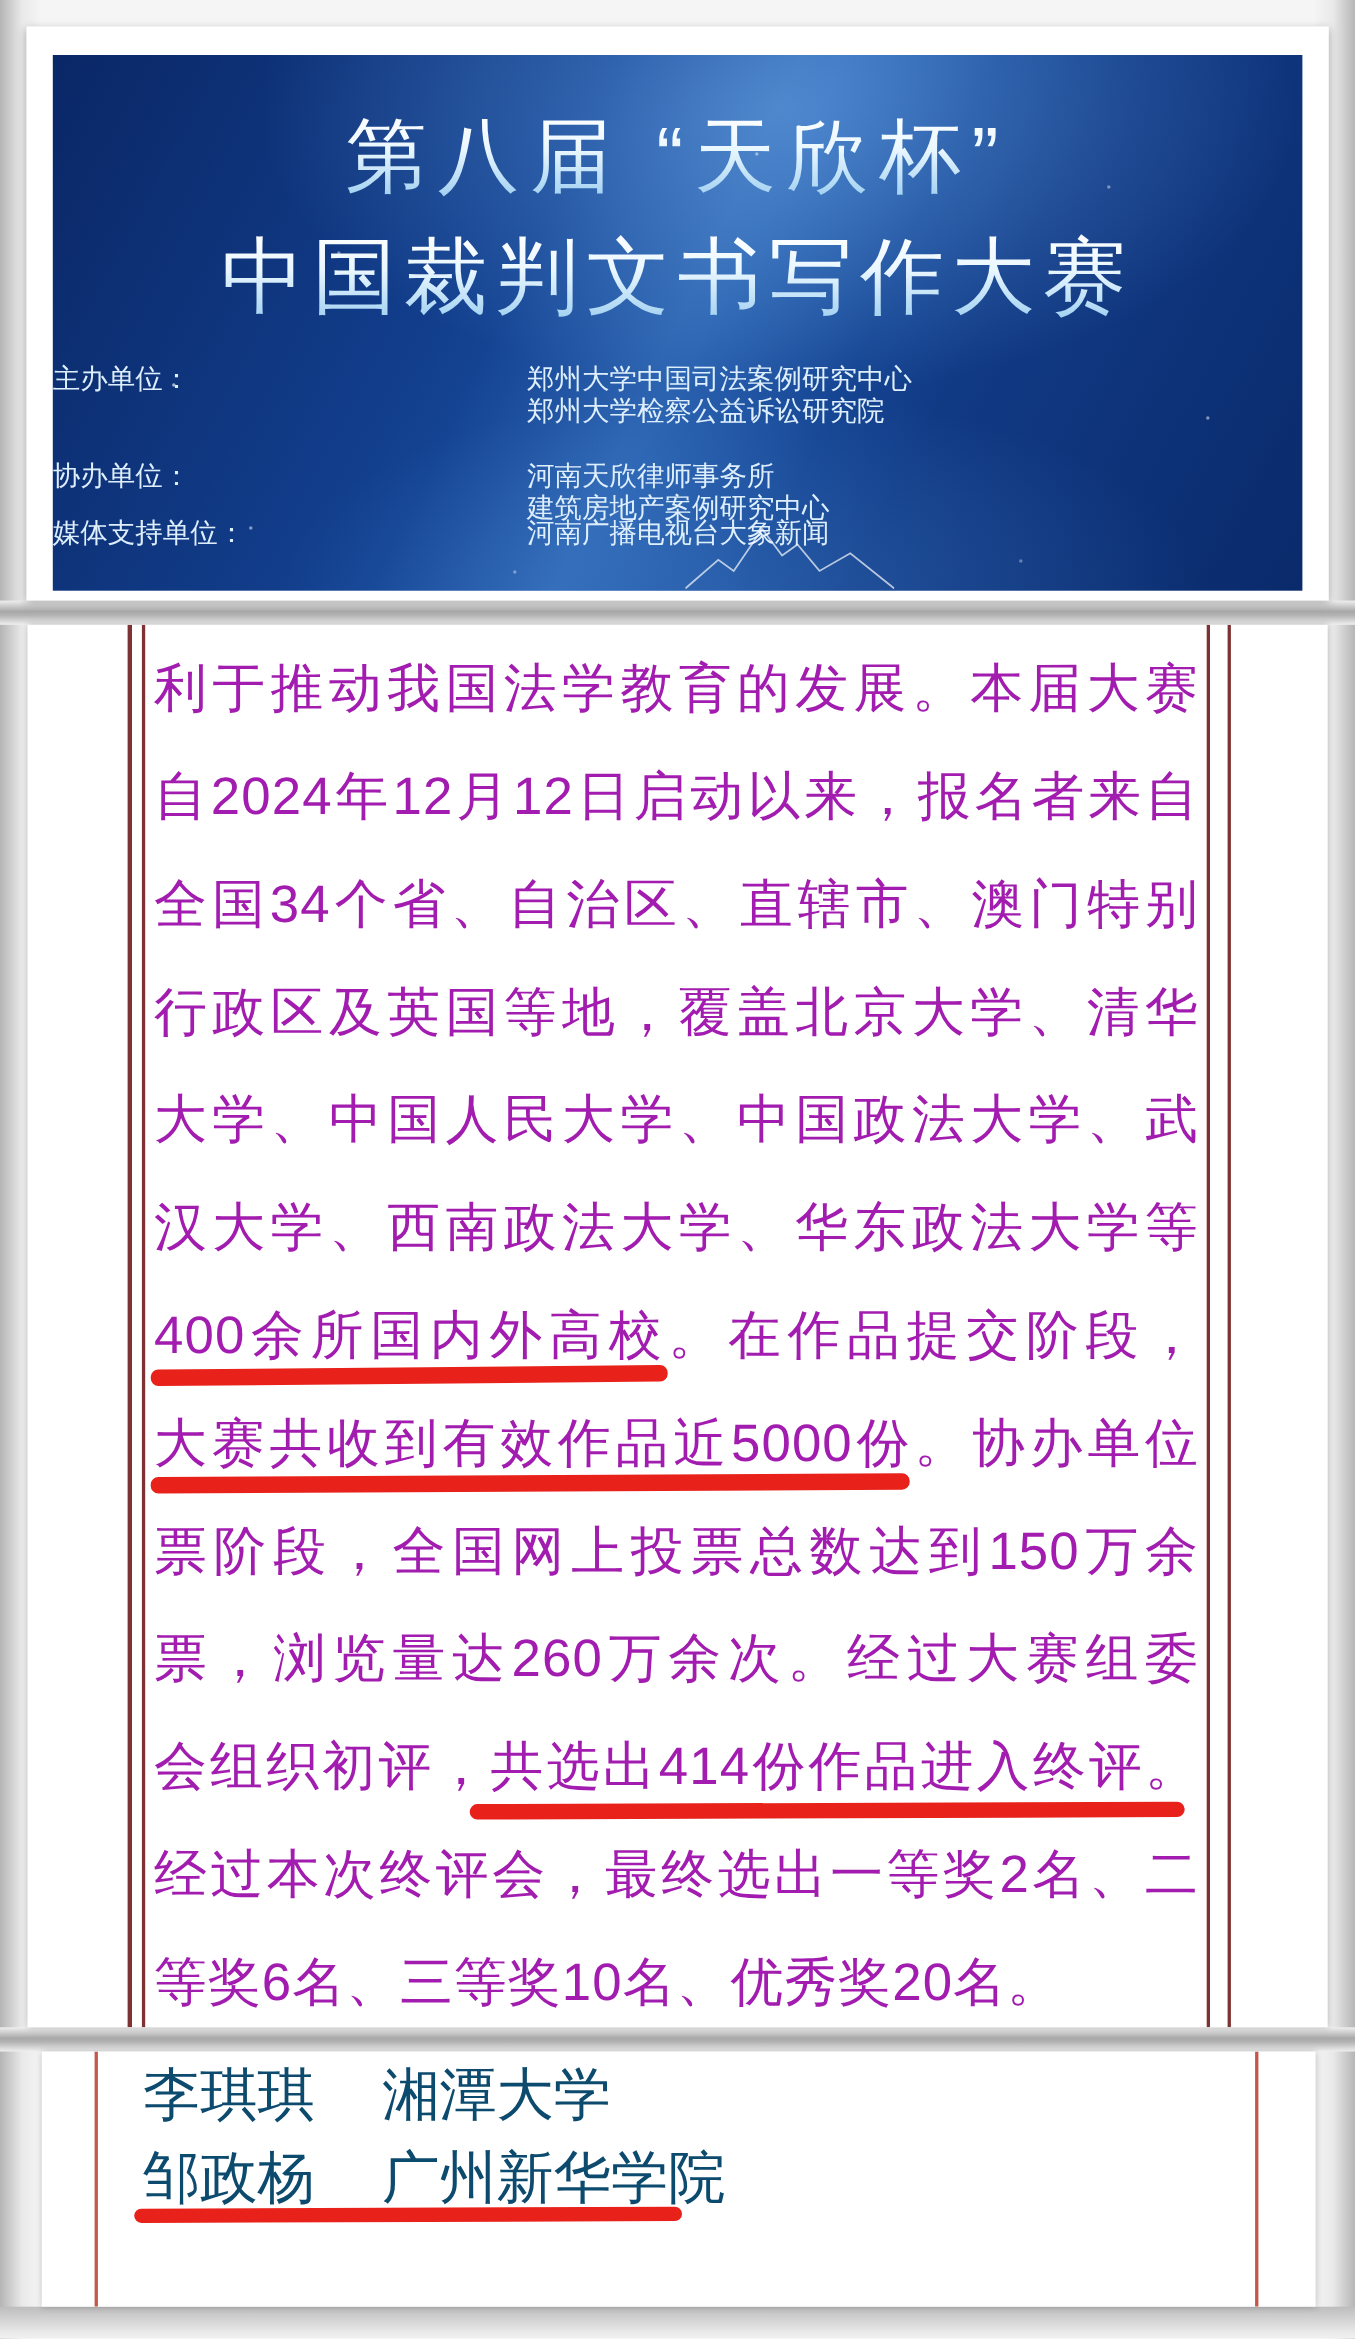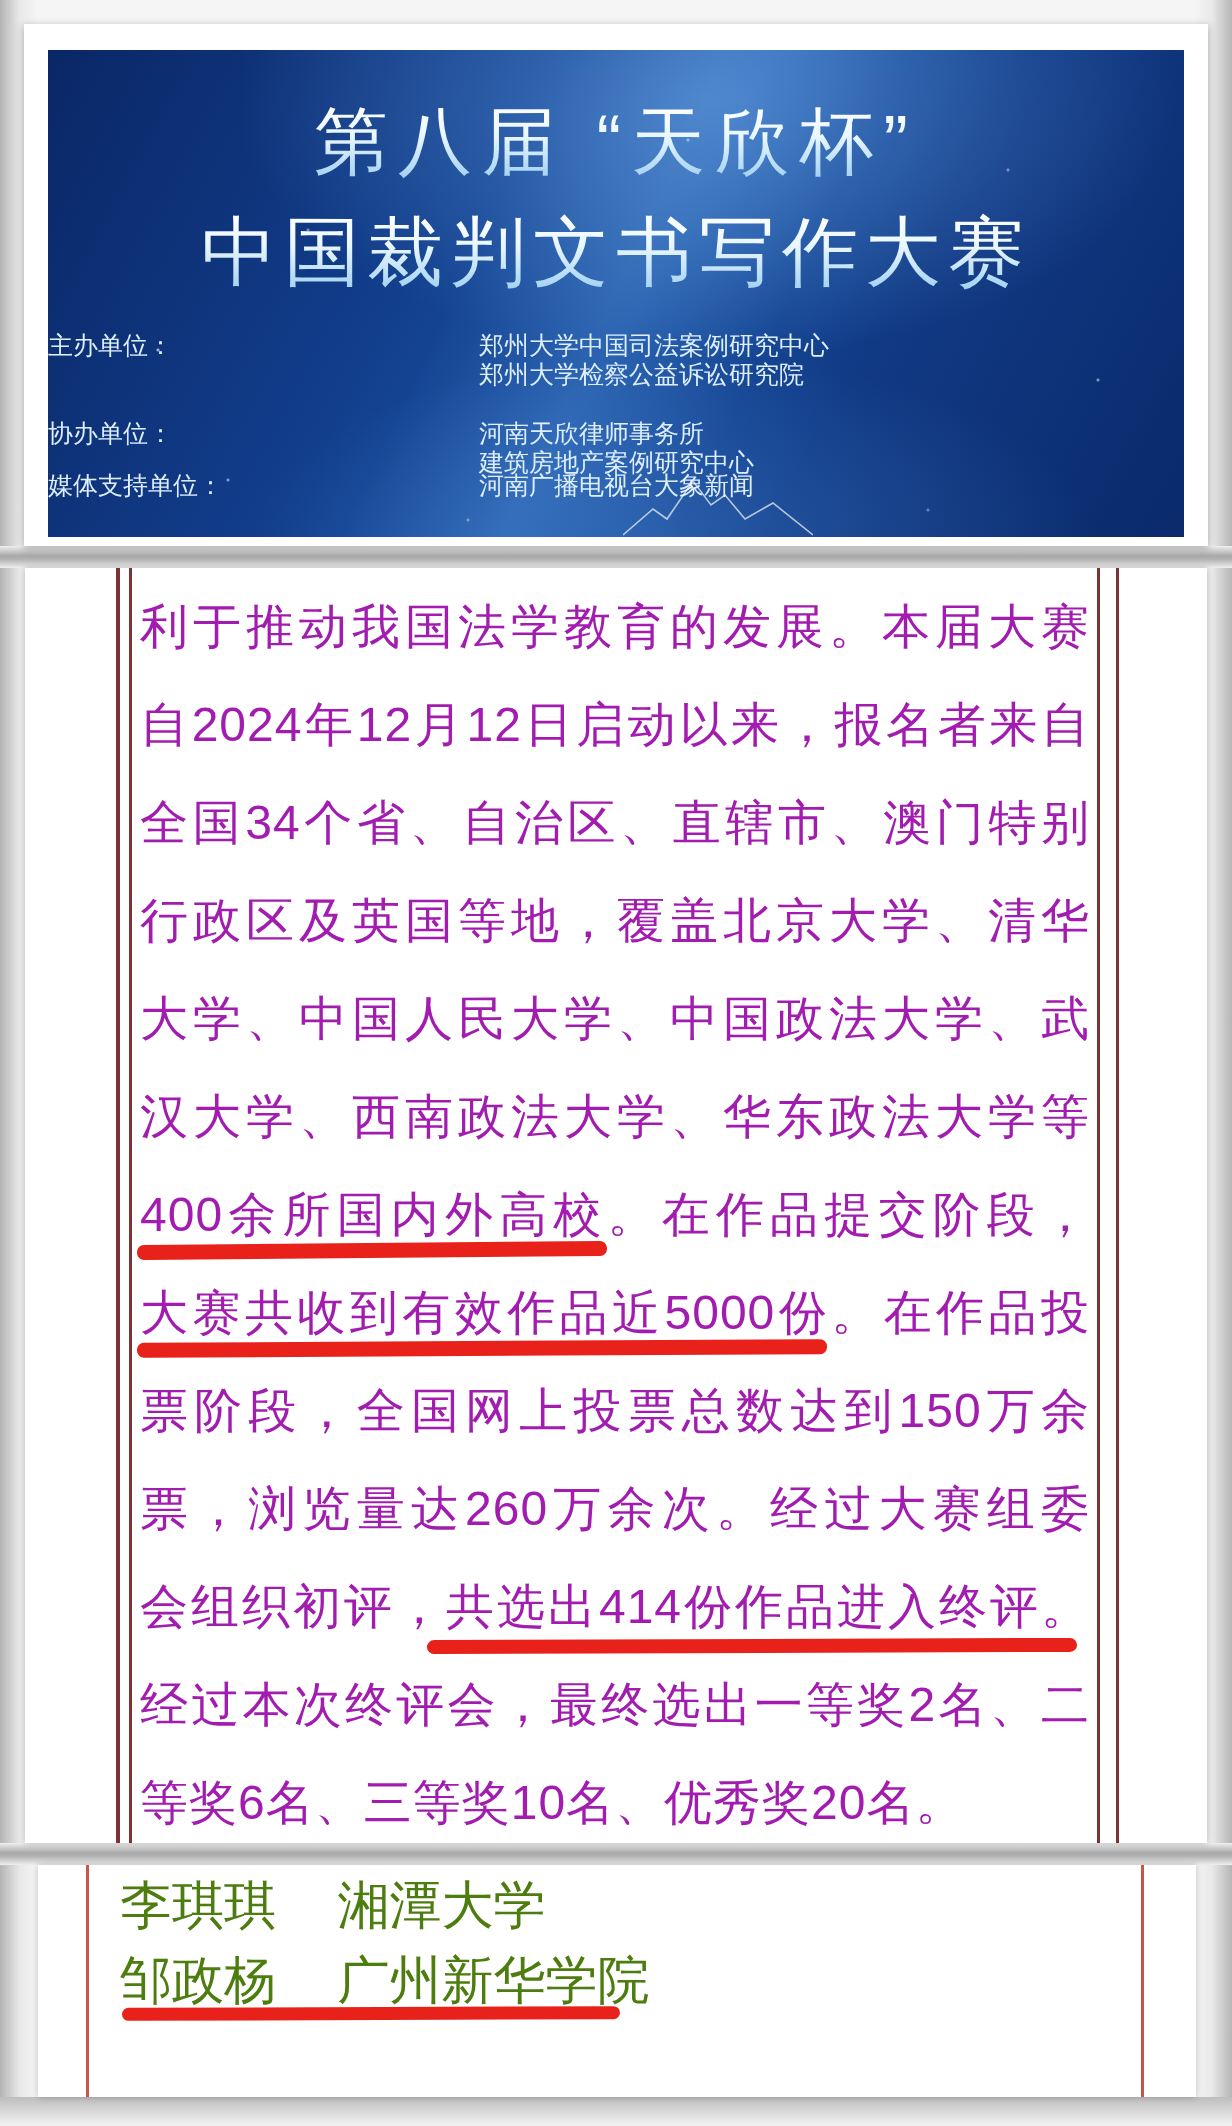--- a/index.html
+++ b/index.html
@@ -58,21 +58,21 @@
   .art-line.last{text-align:center;text-align-last:left;}
   .marker{position:absolute;background:#e8211a;border-radius:7px;}
   .u1{left:112px;top:675px;width:470px;height:15px;transform:rotate(-0.5deg);}
   .u2{left:112px;top:773px;width:690px;height:15px;transform:rotate(-0.3deg);}
   .u3{left:402px;top:1071px;width:650px;height:14px;transform:rotate(-0.2deg);}
   
   .win-panel{position:absolute;left:38px;top:1865px;width:1158px;height:232px;background:#ffffff;
     overflow:hidden;box-shadow:0 0 6px rgba(0,0,0,.22);}
   .wrule{position:absolute;top:0;bottom:0;width:3px;background:#c4574a;}
   .wr-l{left:48px;} .wr-r{left:1103px;}
-  .win-rows{position:absolute;left:0;top:3px;width:100%;color:#4d7c0f;}
+  .win-rows{position:absolute;left:10px;top:3px;width:100%;color:#0c4a6e;}
   .win-row{height:75px;line-height:75px;font-size:52px;padding-left:82px;white-space:nowrap;}
   .w-name{display:inline-block;width:203px;}
   .u-win{left:84px;top:142px;width:498px;height:13px;transform:rotate(-0.2deg);}
 </style>
 </head>
 <body>
 
 <div class="band band-1"></div>
 <div class="band band-2"></div>
 <div class="band band-3"></div>
@@ -118,21 +118,21 @@
   <div class="vrule vr-r2"></div>
 
   <div class="article">
     <div class="art-line">利于推动我国法学教育的发展。本届大赛</div>
     <div class="art-line">自2024年12月12日启动以来，报名者来自</div>
     <div class="art-line">全国34个省、自治区、直辖市、澳门特别</div>
     <div class="art-line">行政区及英国等地，覆盖北京大学、清华</div>
     <div class="art-line">大学、中国人民大学、中国政法大学、武</div>
     <div class="art-line">汉大学、西南政法大学、华东政法大学等</div>
     <div class="art-line">400余所国内外高校。在作品提交阶段，</div>
-    <div class="art-line">大赛共收到有效作品近5000份。在作品投</div>
+    <div class="art-line">大赛共收到有效作品近5000份。协办单位</div>
     <div class="art-line">票阶段，全国网上投票总数达到150万余</div>
     <div class="art-line">票，浏览量达260万余次。经过大赛组委</div>
     <div class="art-line">会组织初评，共选出414份作品进入终评。</div>
     <div class="art-line">经过本次终评会，最终选出一等奖2名、二</div>
     <div class="art-line last">等奖6名、三等奖10名、优秀奖20名。</div>
   </div>
 
   <div class="marker u1"></div>
   <div class="marker u2"></div>
   <div class="marker u3"></div>

